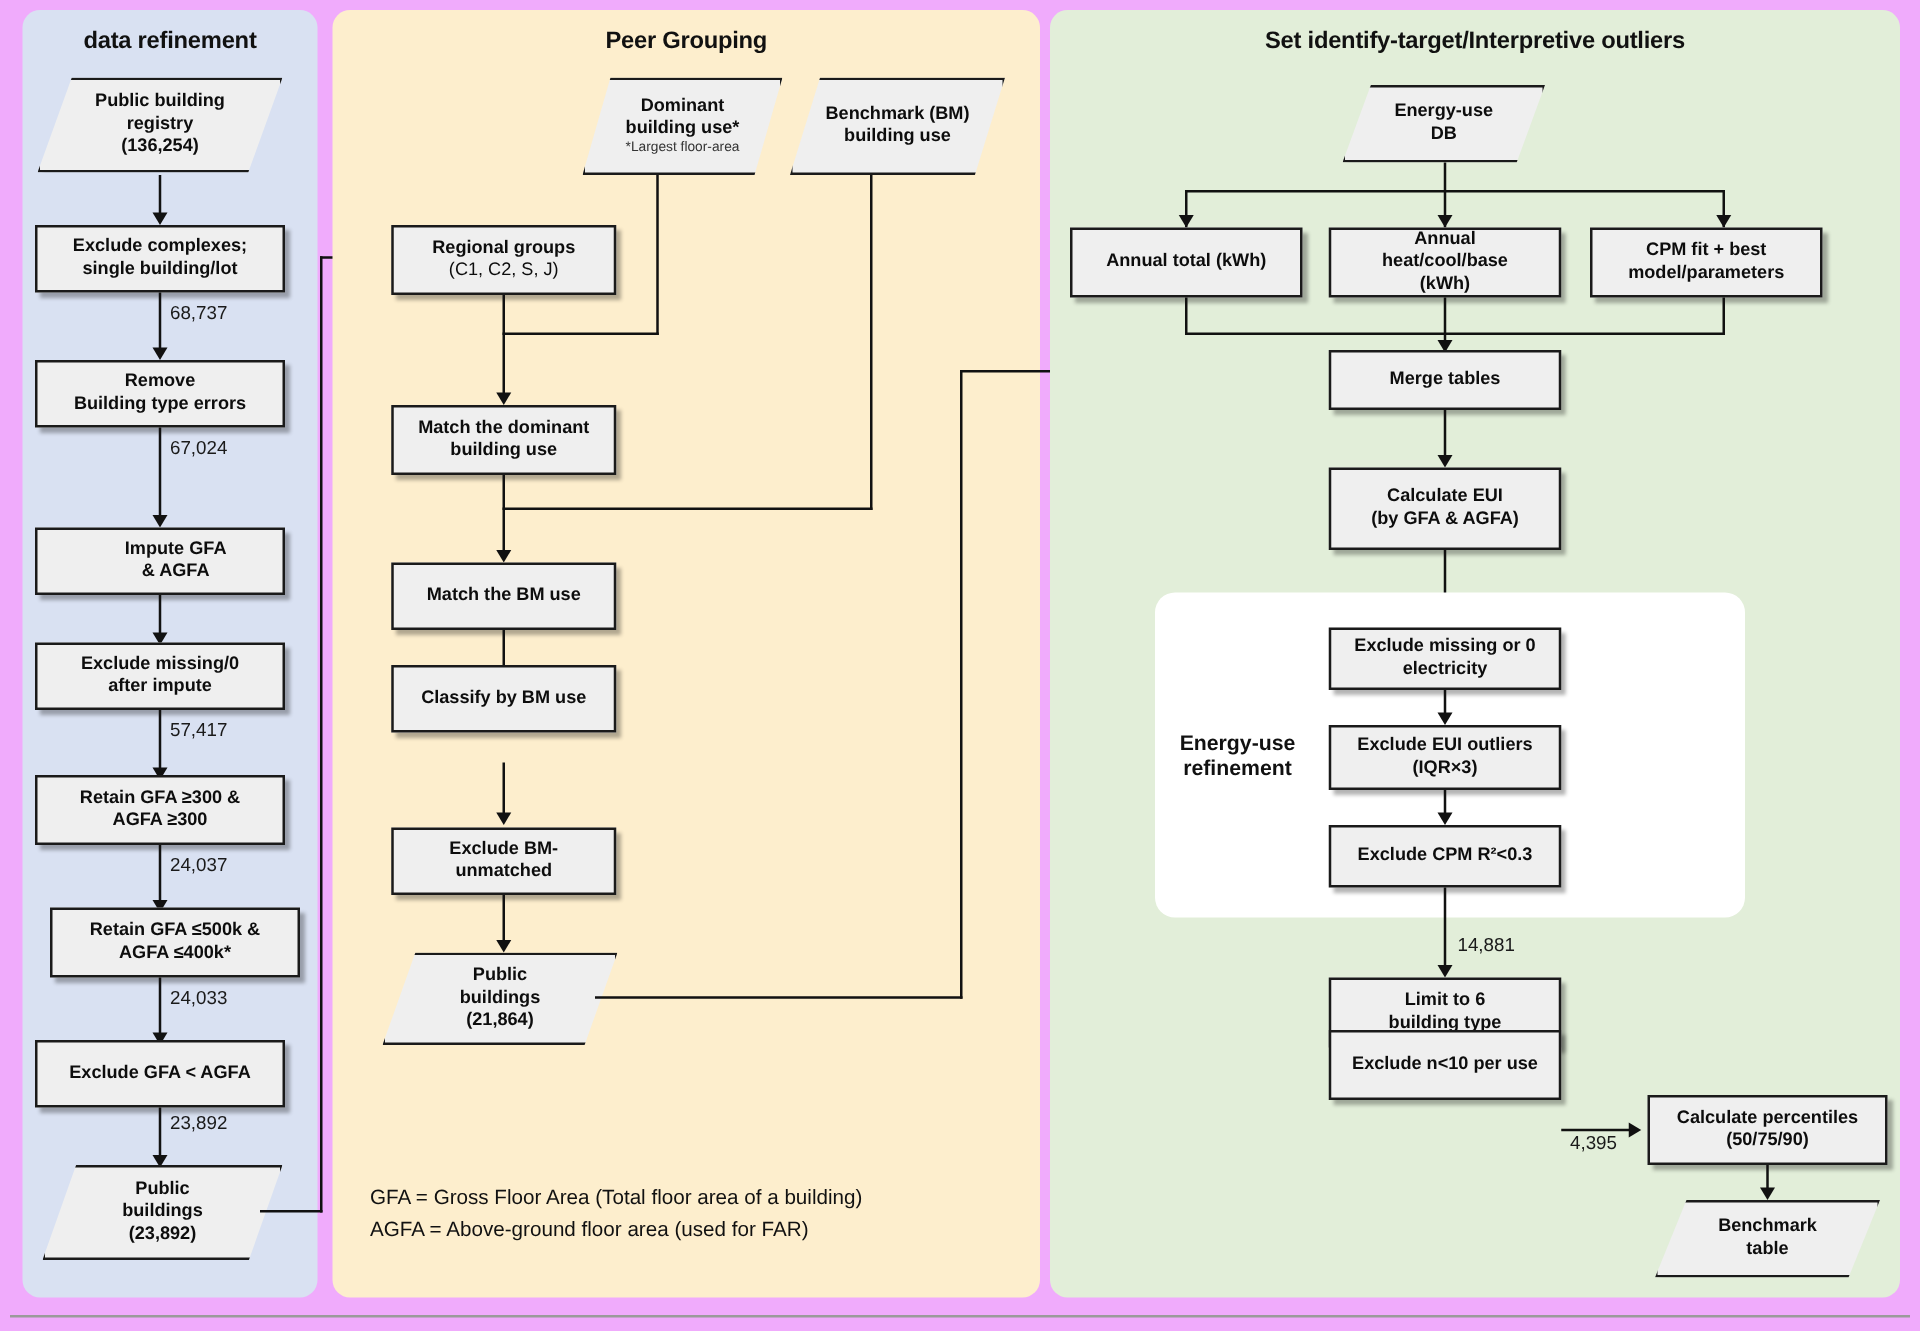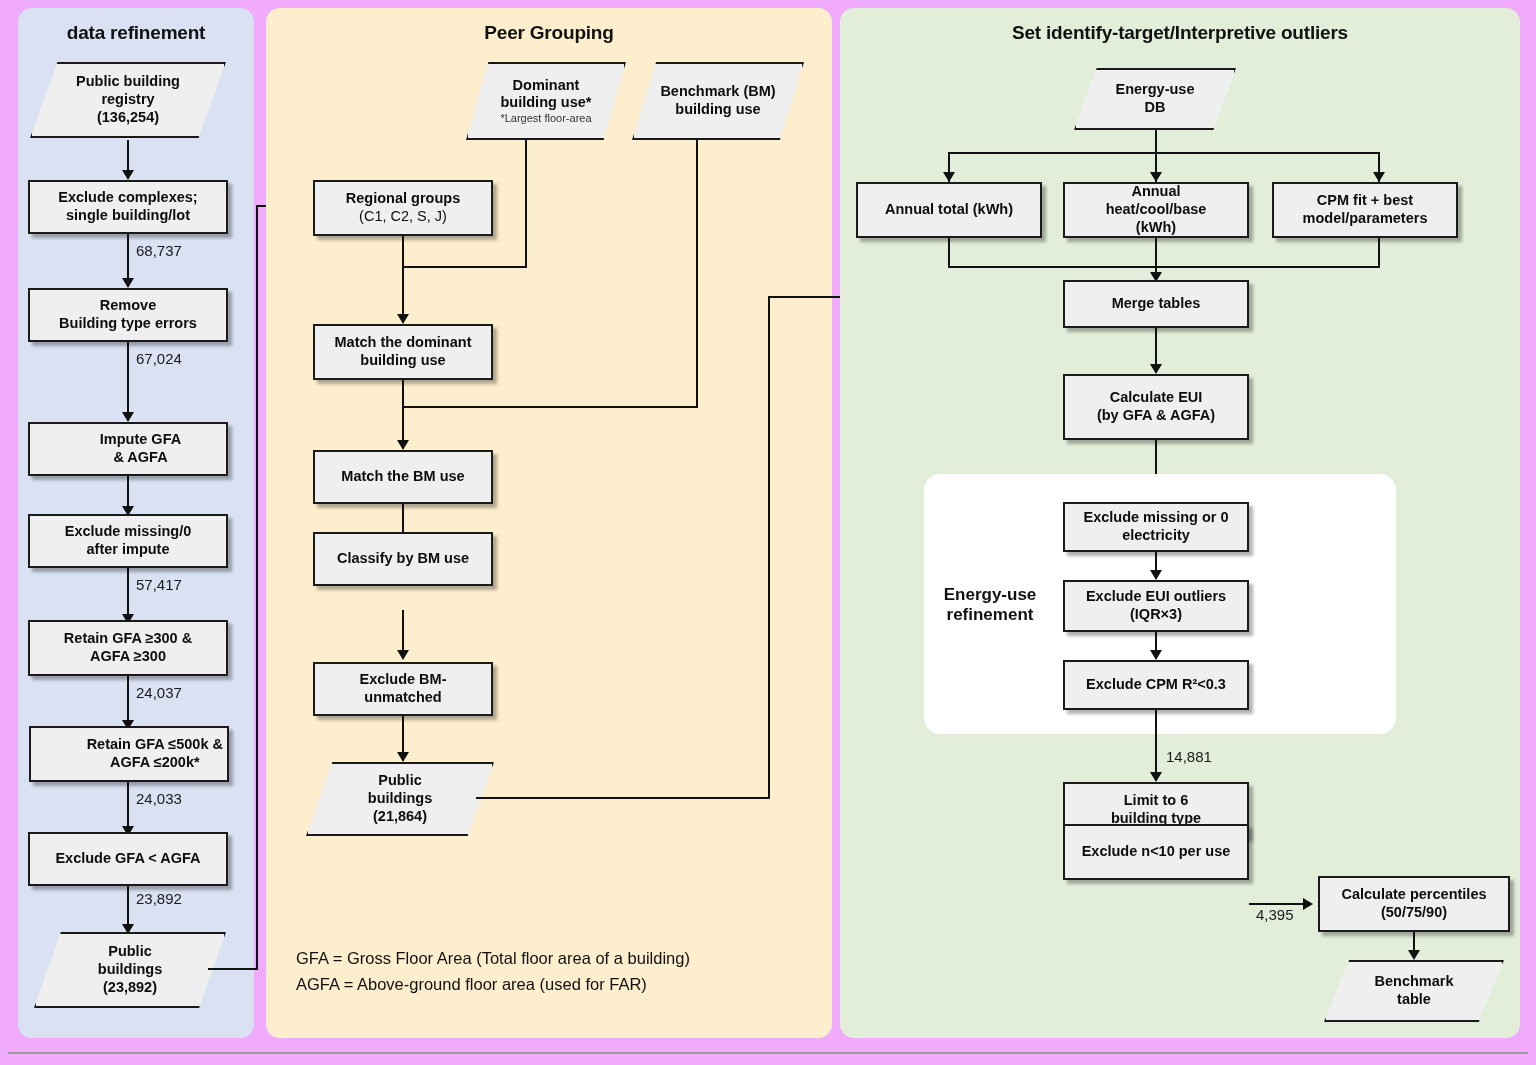--- a/index.html
+++ b/index.html
@@ -115,24 +115,24 @@
   <div class="node" style="left:28px;top:620px;width:200px;height:56px;">
     <div>
       <span>Retain GFA ≥300 &amp;</span><br>
       <span>AGFA ≥300</span>
     </div>
   </div>
   <div class="ln lnv" style="left:127px;top:676px;height:50px;"></div>
   <div class="arrow-d" style="left:122px;top:720px;"></div>
   <div class="cnt" style="left:136px;top:684px;">24,037</div>
 
-  <div class="node" style="left:29px;top:726px;width:200px;height:56px;justify-content:flex-end;">
+  <div class="node" style="left:40px;top:726px;width:200px;height:56px;">
     <div>
       <span>Retain GFA ≤500k &amp;</span><br>
-      <span>AGFA ≤200k*</span>
+      <span>AGFA ≤400k*</span>
     </div>
   </div>
   <div class="ln lnv" style="left:127px;top:782px;height:50px;"></div>
   <div class="arrow-d" style="left:122px;top:826px;"></div>
   <div class="cnt" style="left:136px;top:790px;">24,033</div>
 
   <div class="node" style="left:28px;top:832px;width:200px;height:54px;">
     <div>Exclude GFA  &lt;  AGFA</div>
   </div>
   <div class="ln lnv" style="left:127px;top:886px;height:44px;"></div>

